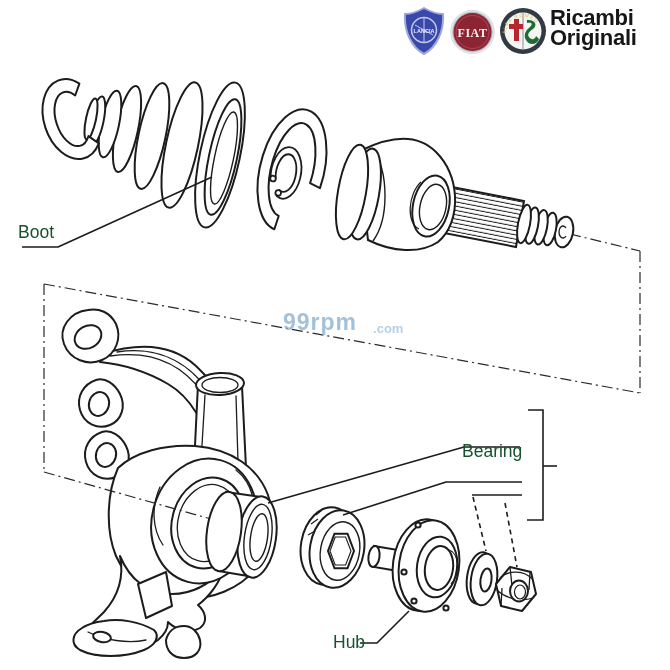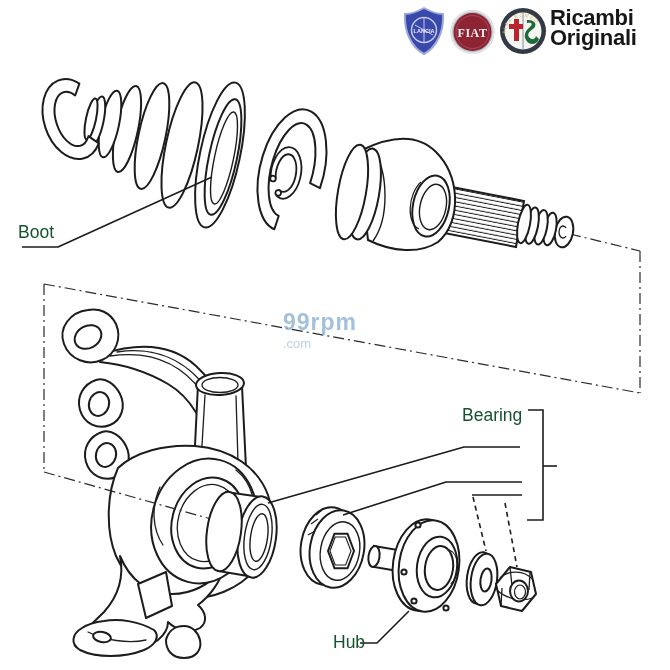--- a/index.html
+++ b/index.html
@@ -3,23 +3,23 @@
 <meta charset="utf-8">
 <style>
   html,body{margin:0;padding:0;background:#fff;}
   .canvas{position:relative;width:670px;height:670px;background:#fff;overflow:hidden;
           font-family:"Liberation Sans",sans-serif;}
   svg.art{position:absolute;left:0;top:0;}
   .part-label{position:absolute;font-size:17.5px;color:#14532d;white-space:nowrap;}
   .brand{position:absolute;left:550px;top:8px;color:#161616;font-weight:bold;
          font-size:22px;line-height:20px;letter-spacing:-0.3px;}
   .logo{position:absolute;}
-  .watermark{position:absolute;left:283px;top:309px;display:flex;align-items:flex-start;opacity:0.8;flex-direction:column;}
+  .watermark{position:absolute;left:283px;top:309px;display:flex;align-items:flex-end;opacity:0.8;}
   .wm-main{font-size:23px;font-weight:bold;color:#8db2d2;letter-spacing:1px;}
-  .wm-suffix{font-size:13px;color:#a5c6e0;font-weight:normal;}
+  .wm-suffix{font-size:13px;color:#a5c6e0;font-weight:bold;margin-left:16px;}
 </style>
 </head>
 <body>
 
 <div class="canvas">
 
   <svg class="art" width="670" height="670" viewBox="0 0 670 670">
     <defs>
       <pattern id="spl" width="5" height="4.2" patternUnits="userSpaceOnUse" patternTransform="rotate(11)">
         <rect width="5" height="4.2" fill="#fff"></rect>
@@ -212,16 +212,16 @@
       <div>Originali</div>
     </div>
   </div>
 
   <div class="watermark">
     <span class="wm-main">99rpm</span>
     <span class="wm-suffix">.com</span>
   </div>
 
   <span class="part-label" style="left:18px;top:222px">Boot</span>
-  <span class="part-label" style="left:462px;top:405px">Bearing</span>
+  <span class="part-label" style="left:462px;top:441px">Bearing</span>
   <span class="part-label" style="left:333px;top:632px">Hub</span>
 
 </div>
 
 </body></html>

